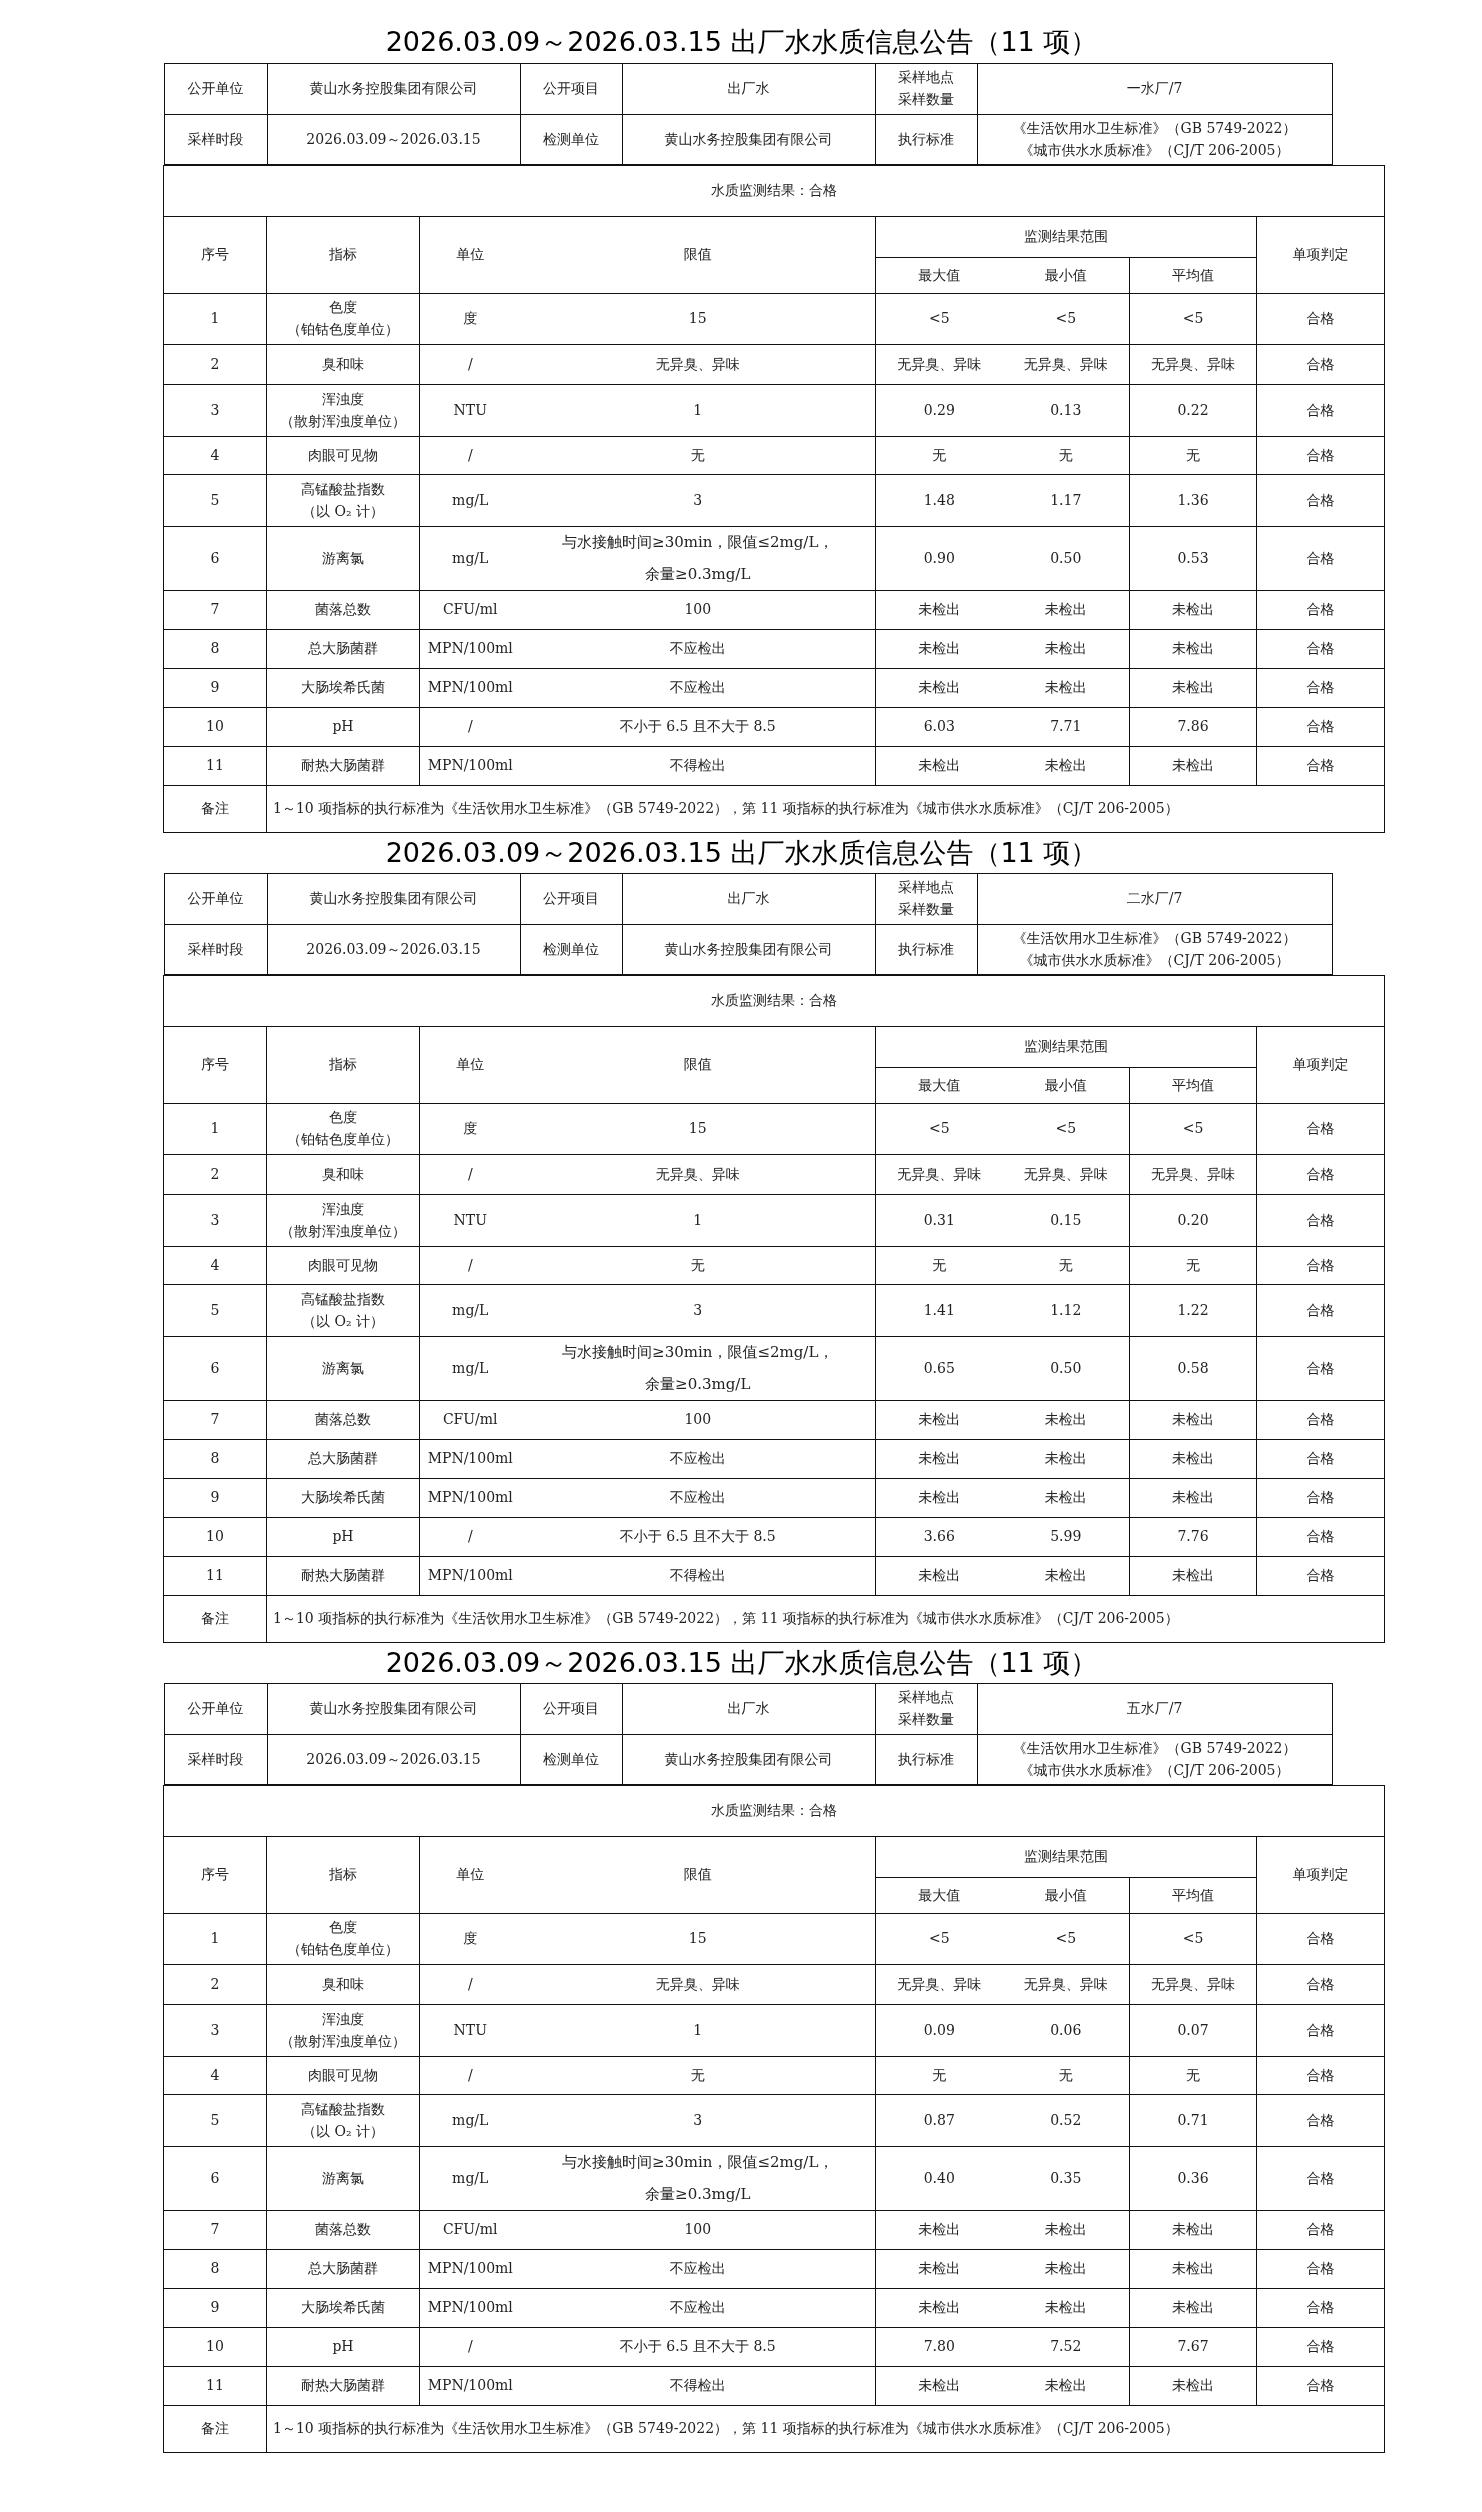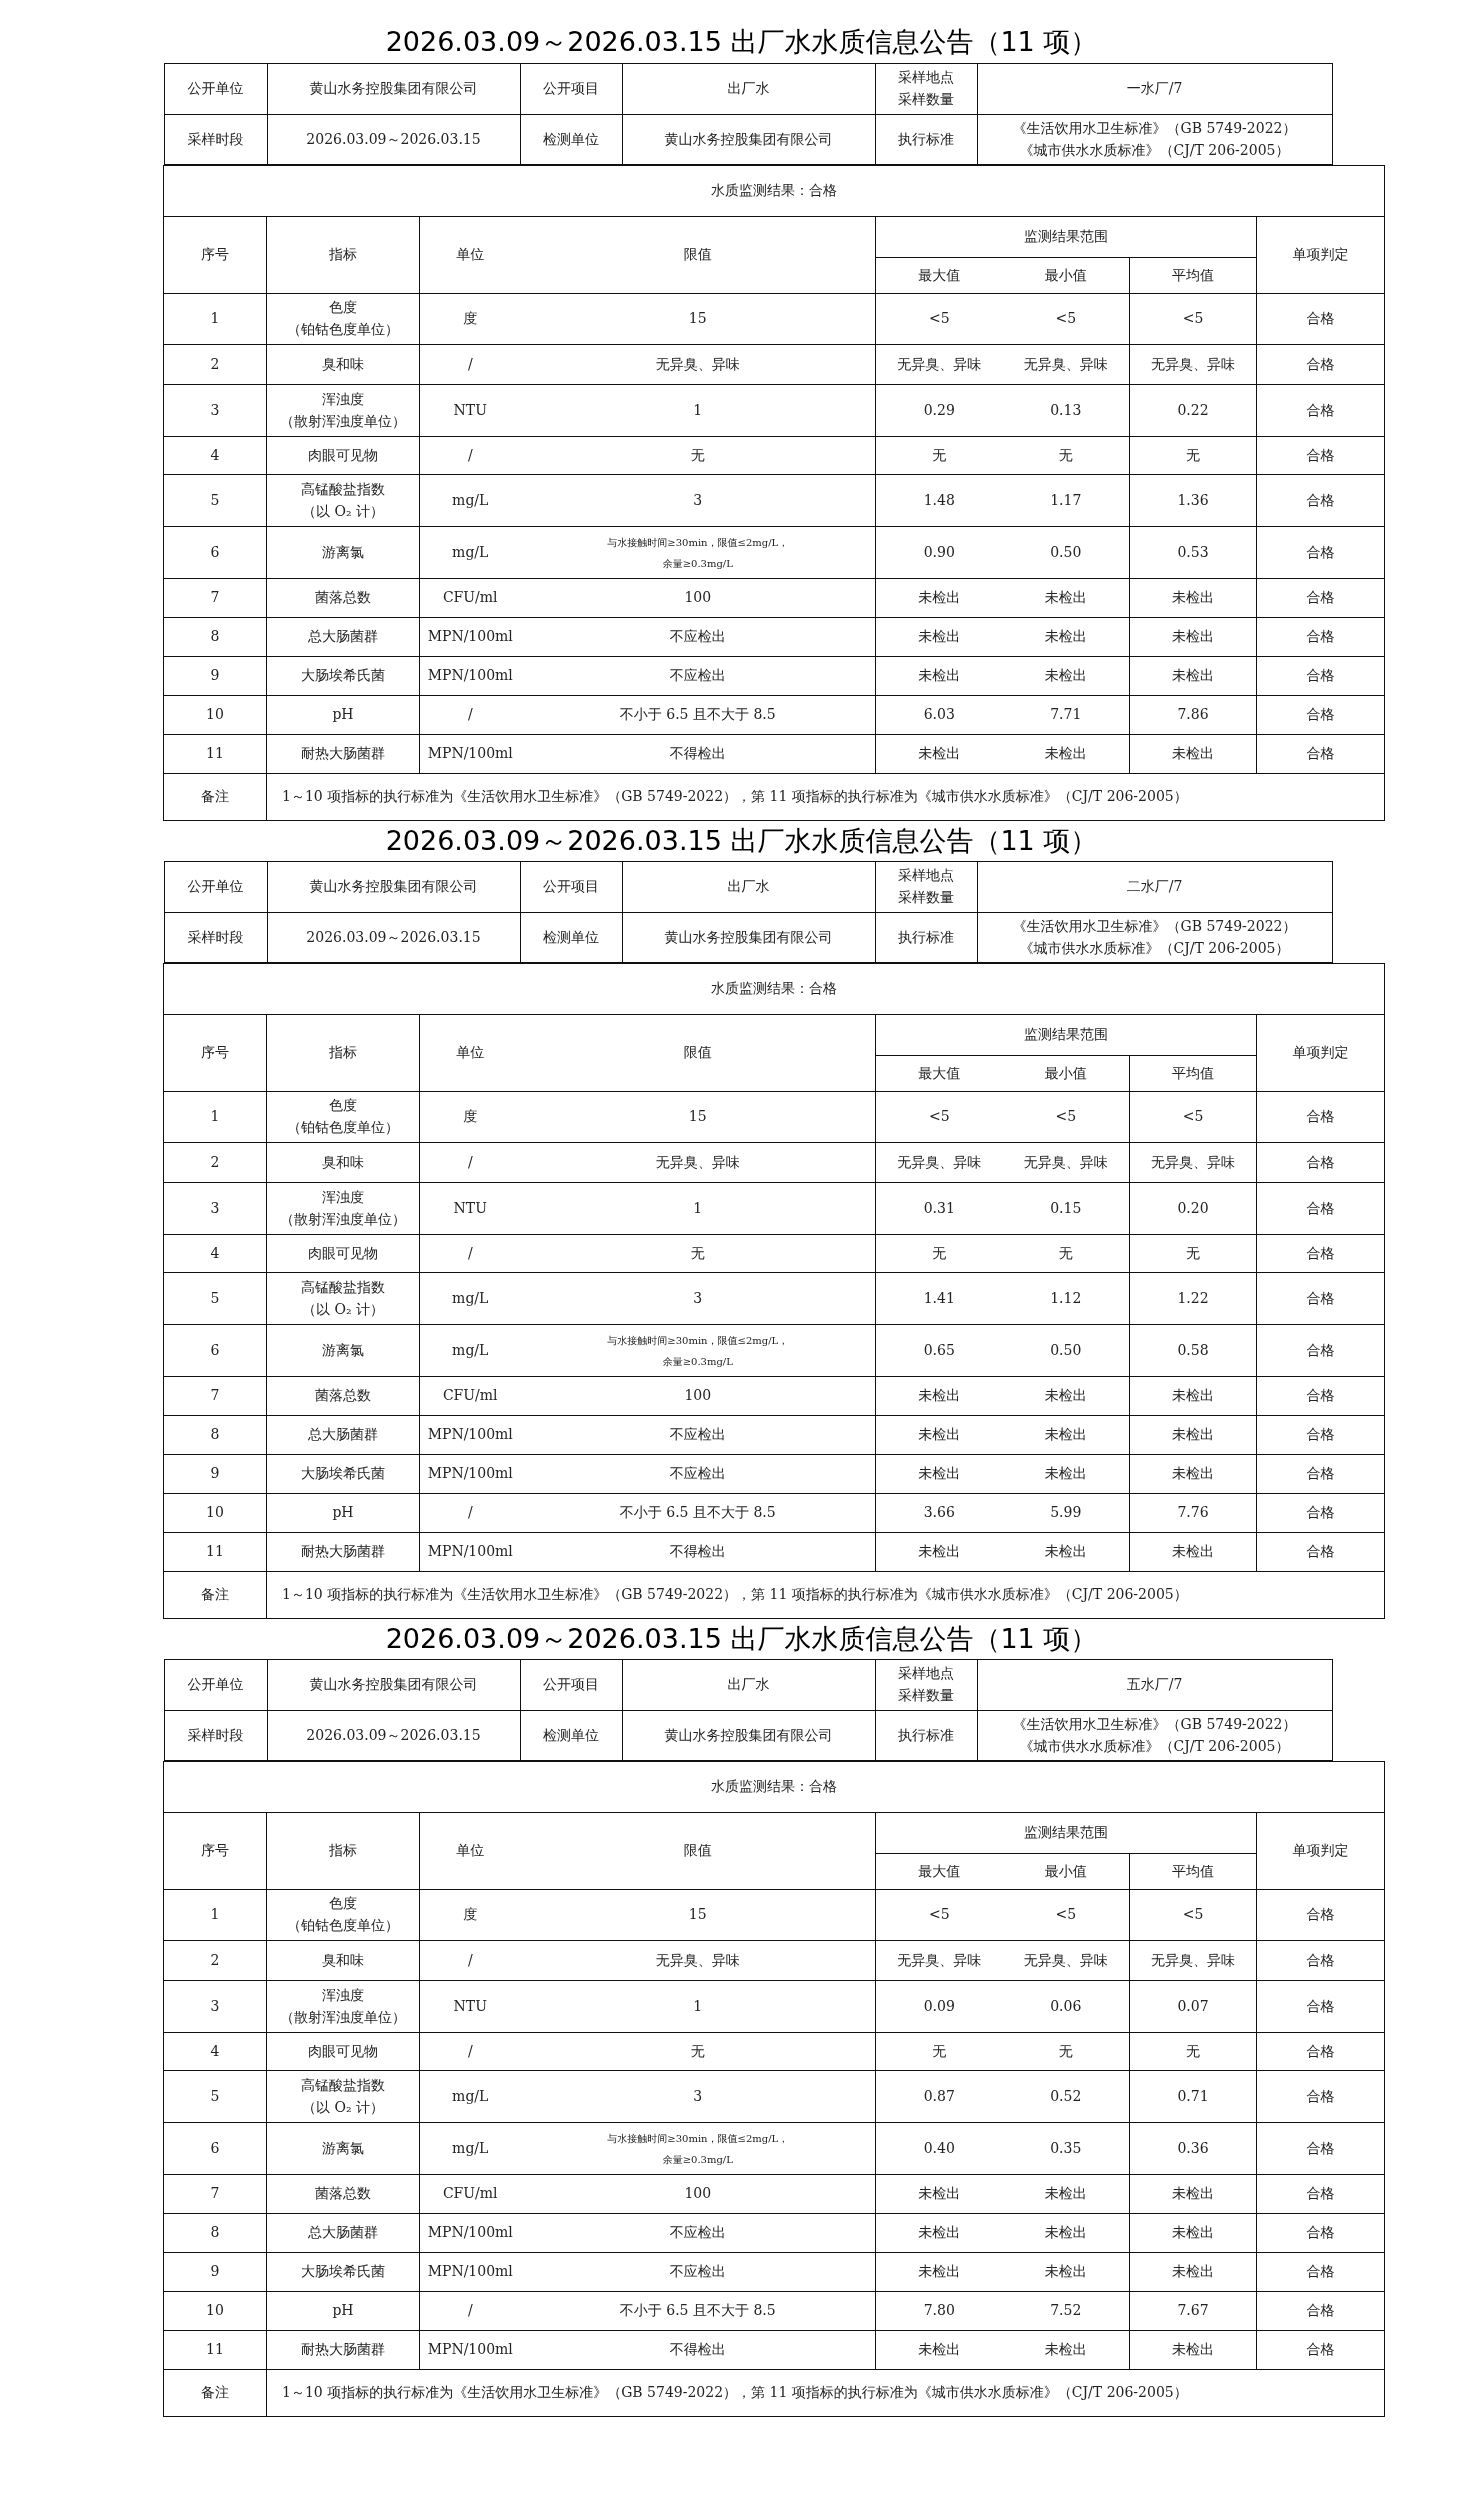--- a/index.html
+++ b/index.html
@@ -18,22 +18,22 @@
   }
   .title-first { height: 63px; line-height: 83px; }
   .title-next { height: 40px; line-height: 40px; }
   table {
     border-collapse: collapse; width: 1169px; table-layout: fixed;
   }
   td {
     border: 1.7px solid #111; text-align: center; vertical-align: middle;
     font-size: 14px; padding: 0; line-height: 1.55; color: #222;
   }
-  td.small { font-size: 10px; line-height: 2.1; }
-  td.note-text { text-align: left; padding-left: 15px; white-space: nowrap; }
+  td.small { font-size: 15px; line-height: 2.1; }
+  td.note-text { text-align: left; padding-left: 6px; white-space: nowrap; }
   .nosep-r { border-right: none; }
   .nosep-l { border-left: none; }
 </style>
 </head>
 <body>
 
 <div class="doc" id="doc">
   <div class="block">
     <div class="title title-first">2026.03.09～2026.03.15 出厂水水质信息公告（11 项）</div>
     <table>

